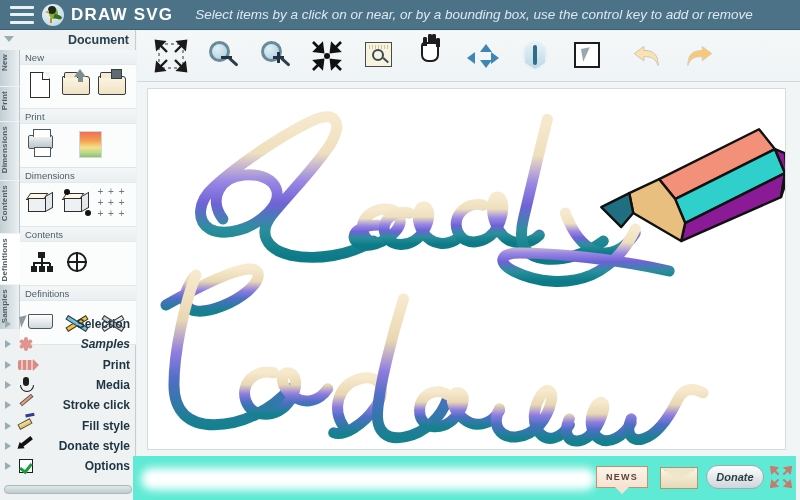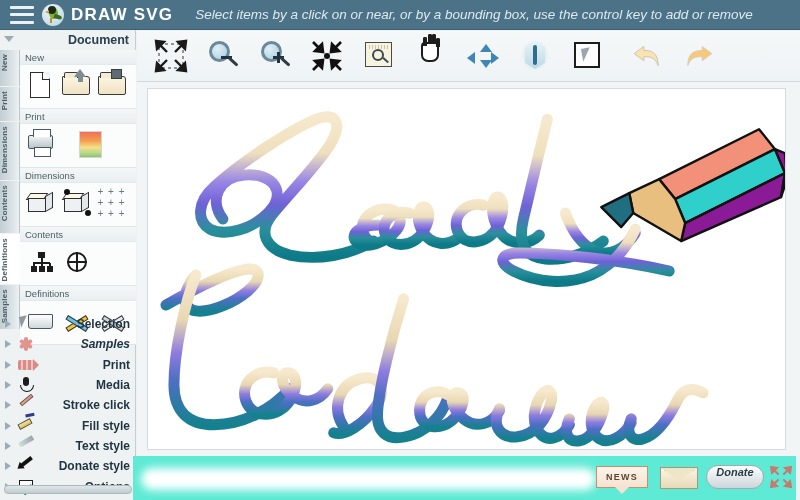--- a/index.html
+++ b/index.html
@@ -253,21 +253,21 @@
     position:absolute; right:98px; top:11px; width:38px; height:22px;
     background:linear-gradient(180deg,#fdf6e4,#e6d9b8); border:1px solid #a4987a; cursor:pointer;
   }
   .mail-btn:before{content:"";position:absolute;left:3px;top:2px;width:30px;height:14px;
     border-top:1px solid #b0a383;}
   .mail-btn .flap{position:absolute;left:0;top:0;width:0;height:0;
     border-left:18px solid transparent;border-right:18px solid transparent;border-top:13px solid #efe5c8;}
   .donate-btn {
     position:absolute; right:32px; top:9px; width:58px; height:24px; border-radius:12px;
     background:linear-gradient(180deg,#fdfefe 0%,#e7eced 45%,#cdd6da 100%);
-    border:1px solid #9fabb0; display:flex; align-items:flex-start; justify-content:center;
+    border:1px solid #9fabb0; display:flex; align-items:center; justify-content:center;
     font-size:11px; font-weight:bold; font-style:italic; color:#2b3d46; cursor:pointer;
   }
   .fs-btn { position:absolute; right:4px; top:10px; width:22px; height:22px; cursor:pointer; }
 </style>
 </head>
 <body>
 
 <div id="app">
 
   <div class="header">
@@ -465,27 +465,20 @@
             <div class="pen-ic"></div>
           </div>
         <div class="lbl">Stroke click</div>
       </div>
       <div class="acc-row">
         <div class="tri"></div>
         <div class="acc-ic">
             <div class="brush-ic"></div>
           </div>
         <div class="lbl">Fill style</div>
-      </div>
-      <div class="acc-row">
-        <div class="tri"></div>
-        <div class="acc-ic">
-            <div class="quill-ic"></div>
-          </div>
-        <div class="lbl">Text style</div>
       </div>
       <div class="acc-row">
         <div class="tri"></div>
         <div class="acc-ic">
             <div class="marker-ic"></div>
           </div>
         <div class="lbl">Donate style</div>
       </div>
       <div class="acc-row">
         <div class="tri"></div>

